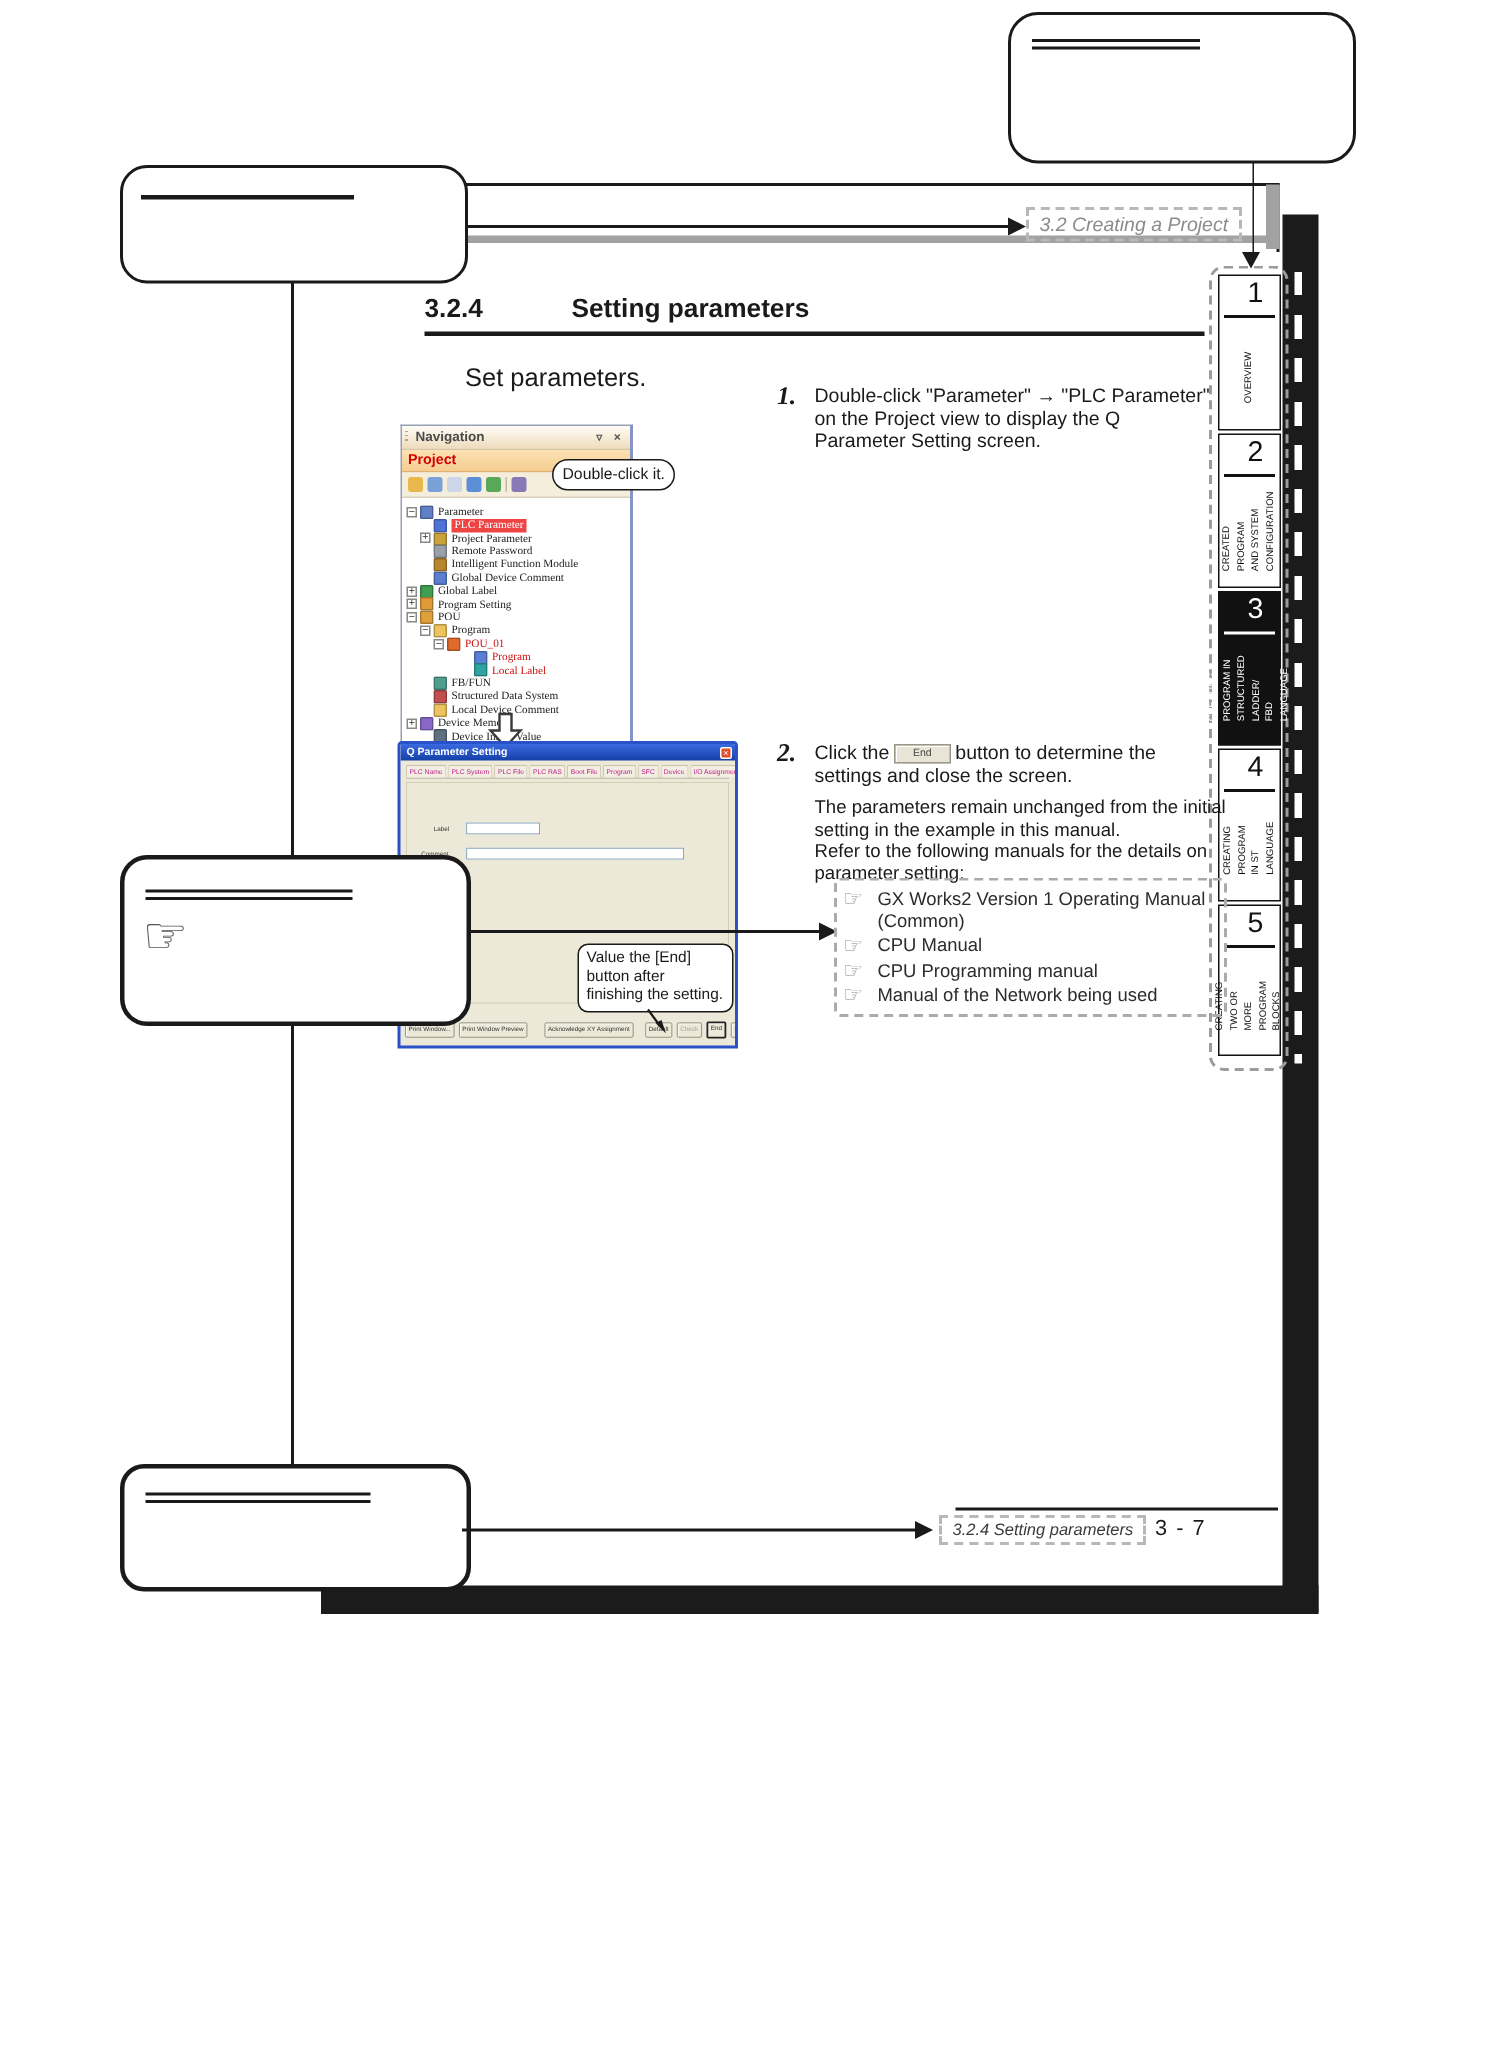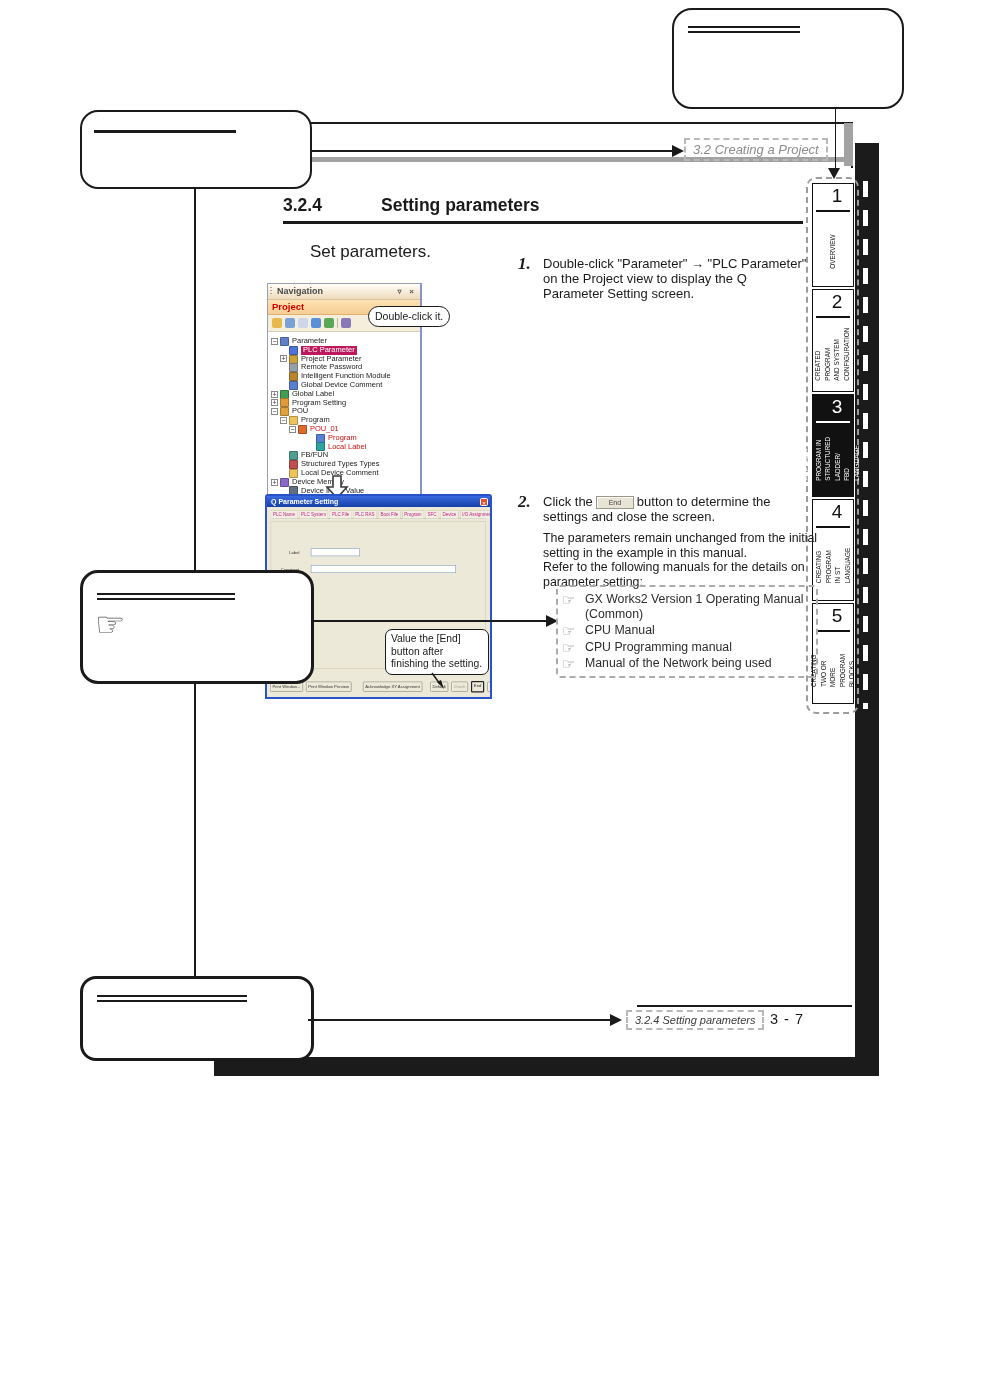--- a/index.html
+++ b/index.html
@@ -56,22 +56,22 @@
   .tool{width:10px;height:10px;border-radius:2px;}
   .tsep{width:1px;height:10px;background:#c0b8a0;}
   .nav-tree{position:relative;padding-top:5px;font-size:7.5px;color:#222;}
   .trow{display:flex;align-items:center;height:8.8px;white-space:nowrap;}
   .exp{width:7px;height:7px;border:1px solid #888;background:#fff;font-size:7px;line-height:5px;text-align:center;
        color:#333;margin-right:2px;flex:0 0 auto;box-sizing:border-box;}
   .exp.plus::before{content:"+";}
   .exp.minus::before{content:"\2212";}
   .noexp{width:9px;flex:0 0 auto;}
   .ticon{width:7px;height:7px;border-radius:1px;margin-right:3px;flex:0 0 auto;border:0.5px solid rgba(0,0,0,.25);}
-  .tlabel{line-height:8.8px;}
-  .sel .tlabel{background:#be185d;color:#fff;padding:0 2px;text-align:center;}
+  .tlabel{line-height:8.8px;font-family:Liberation Serif, serif;}
+  .sel .tlabel{background:#ef4444;color:#fff;padding:0 2px;text-align:center;}
   .redtxt .tlabel{color:#cc1111;}
   
   .hollow-arrow{position:absolute;left:325px;top:475px;}
   
   .dialog{position:absolute;left:265px;top:494px;width:223px;height:201px;background:#ece9d8;
           border:2px solid #2a52c8;border-radius:3px 3px 0 0;overflow:hidden;}
   .dtitle{height:11px;background:linear-gradient(180deg,#3a6ae0,#1540a8);position:relative;}
   .dtitle-text{font-size:7px;font-weight:bold;color:#fff;line-height:11px;padding-left:4px;}
   .dclose{position:absolute;right:2px;top:1.5px;width:8px;height:8px;background:#e0502c;border-radius:1.5px;
           color:#fff;font-size:6px;line-height:8px;text-align:center;border:1px solid #fff;box-sizing:border-box;}
@@ -260,21 +260,21 @@
         <span class="tlabel">Local Label</span>
       </div>
       <div class="trow" style="padding-left:12px">
         <span class="noexp"></span>
         <span class="ticon" style="background:#4f9e8e"></span>
         <span class="tlabel">FB/FUN</span>
       </div>
       <div class="trow" style="padding-left:12px">
         <span class="noexp"></span>
         <span class="ticon" style="background:#c05050"></span>
-        <span class="tlabel">Structured Types Types</span>
+        <span class="tlabel">Structured Data System</span>
       </div>
       <div class="trow" style="padding-left:12px">
         <span class="noexp"></span>
         <span class="ticon" style="background:#ecc35c"></span>
         <span class="tlabel">Local Device Comment</span>
       </div>
       <div class="trow" style="padding-left:3px">
         <span class="exp plus"></span>
         <span class="ticon" style="background:#8868c8"></span>
         <span class="tlabel">Device Memory</span>

